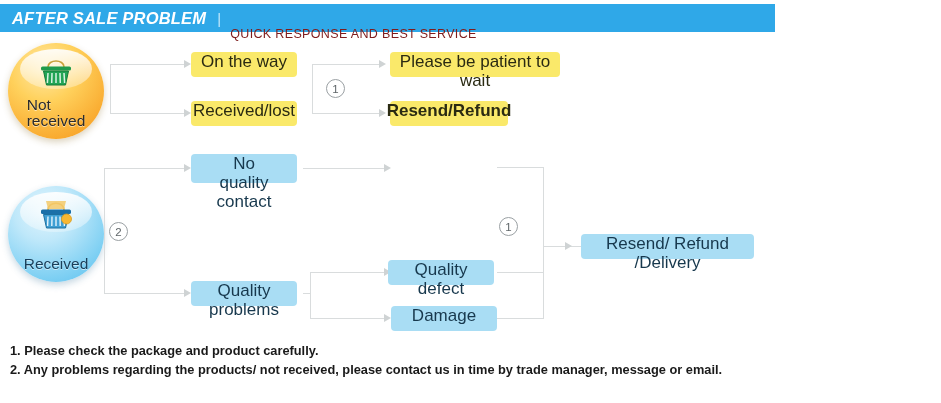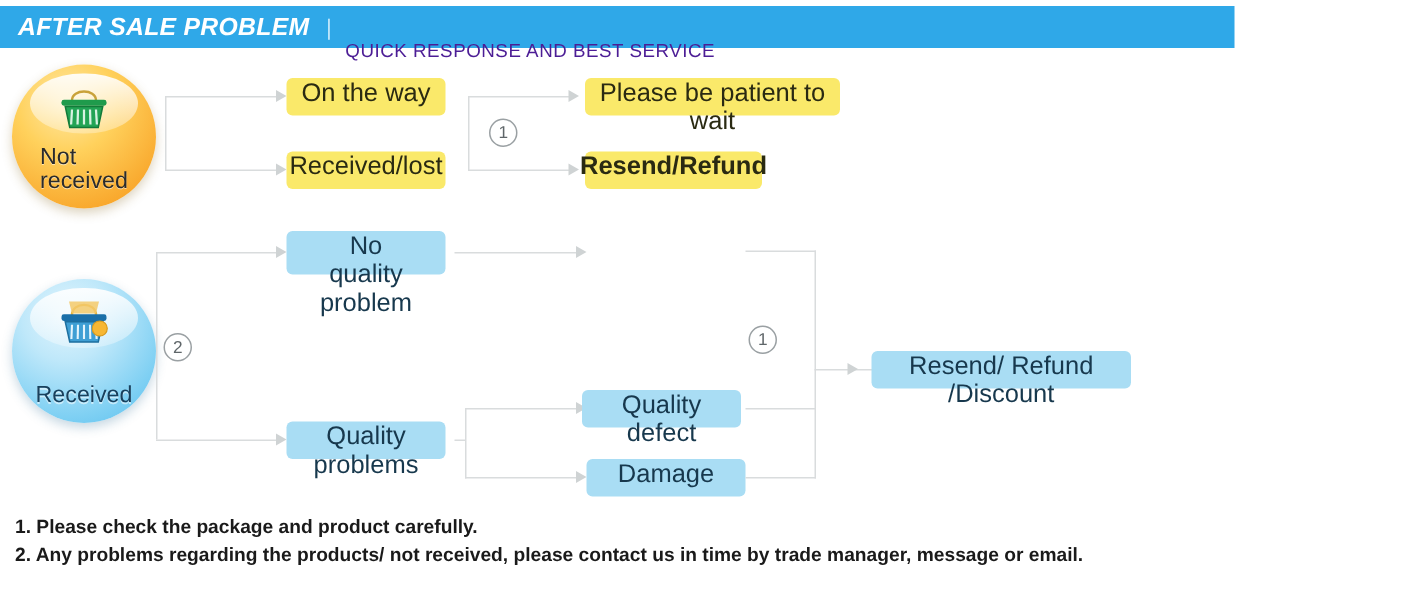--- a/index.html
+++ b/index.html
@@ -9,21 +9,20 @@
   }
   body {
     font-family: "Liberation Sans", sans-serif;
   }
   #page {
     position: relative;
     width: 775px;
     height: 403px;
     background: #ffffff;
     overflow: hidden;
-    padding-left: 48px;
   }
 
   
   #header-bar {
     position: absolute;
     left: 0;
     top: 4px;
     width: 920px;
     height: 28px;
     background: #2fa8e8;
@@ -41,21 +40,21 @@
     white-space: nowrap;
   }
   #header-sep {
     color: #bfe6fa;
     font-size: 15px;
     margin: 0 9px 0 11px;
     font-weight: 300;
   }
   #header-sub {
     font-size: 12.5px;
-    color: #4c1d95;
+    color: #7f1d1d;
     letter-spacing: 0.35px;
     white-space: nowrap;
     margin-top: 32px;
   }
 
   
   .stage-badge {
     position: absolute;
     width: 96px;
     height: 96px;
@@ -268,21 +267,21 @@
   <div class="ln h" style="left:104px; top:293px; width:81px;"></div>
   <div class="arrow-head" style="left:184px; top:164px;"></div>
   <div class="arrow-head" style="left:184px; top:289px;"></div>
   <div class="circle-num" style="left:109px; top:222px;">
     <span>2</span>
   </div>
 
   <div class="node blue" id="node-no-quality-problem" style="left:191px; top:154px; width:106px; height:29px;">
     <span>
       <span>No</span><br>
-      <span>quality problem</span>
+      <span>quality contact</span>
     </span>
   </div>
   <div class="node blue" id="node-quality-problems" style="left:191px; top:281px; width:106px; height:25px;">
     <span>Quality problems</span>
   </div>
 
   <div class="ln h" style="left:303px; top:168px; width:82px;"></div>
   <div class="arrow-head" style="left:384px; top:164px;"></div>
 
   <div class="ln v" style="left:310px; top:272px; height:47px;"></div>
@@ -303,21 +302,21 @@
   <div class="ln h" style="left:497px; top:272px; width:47px;"></div>
   <div class="ln h" style="left:497px; top:318px; width:47px;"></div>
   <div class="ln v" style="left:543px; top:167px; height:152px;"></div>
   <div class="ln h" style="left:543px; top:246px; width:40px;"></div>
   <div class="arrow-head" style="left:565px; top:242px;"></div>
   <div class="circle-num" style="left:499px; top:217px;">
     <span>1</span>
   </div>
 
   <div class="node blue" id="node-resend-refund-discount" style="left:581px; top:234px; width:173px; height:25px;">
-    <span>Resend/ Refund /Discount</span>
+    <span>Resend/ Refund /Delivery</span>
   </div>
 
   <div id="notes">
     <div class="note-line">1. Please check the package and product carefully.</div>
     <div class="note-line">2. Any problems regarding the products/ not received, please contact us in time by trade manager, message or email.</div>
   </div>
 
 </div>
 
 </body></html>

